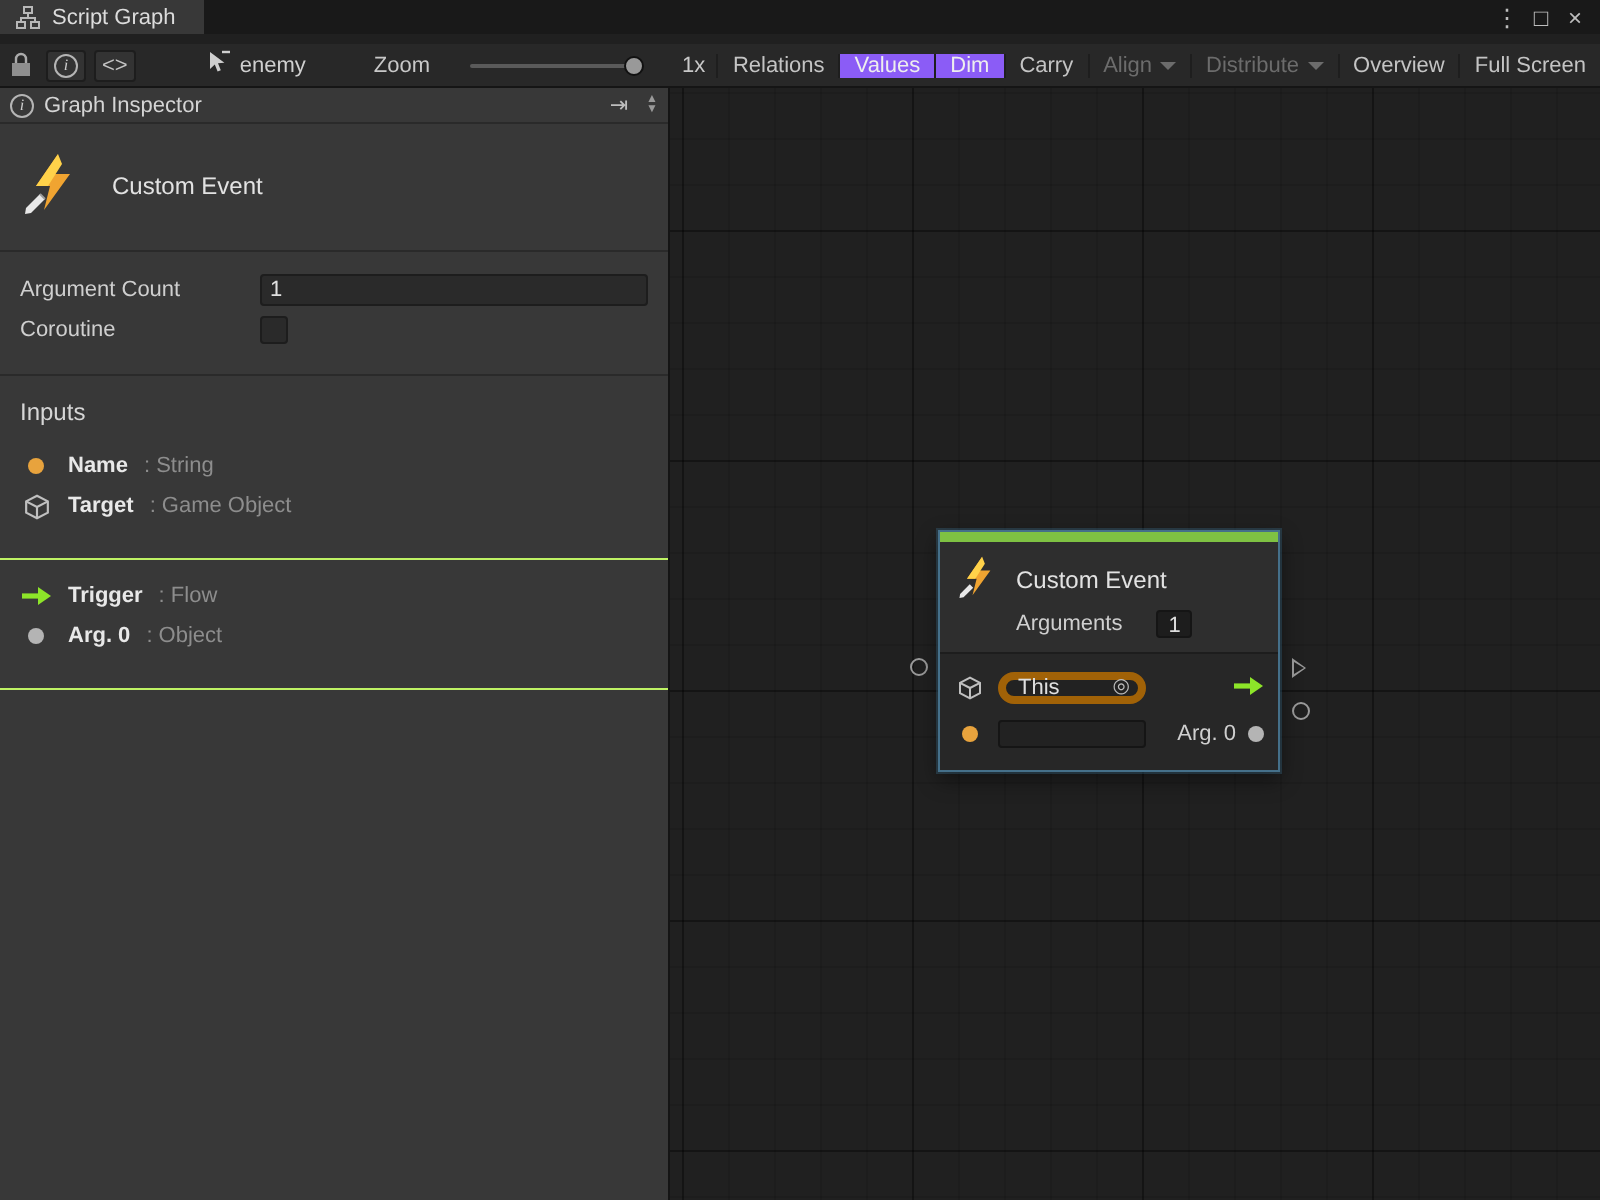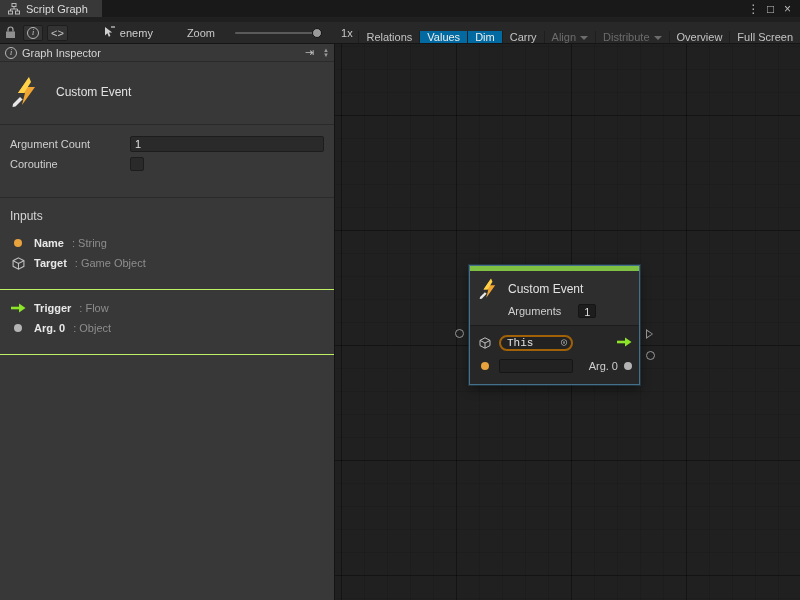--- a/index.html
+++ b/index.html
@@ -20,35 +20,35 @@
 
   
   #toolbar { position:absolute; top:22px; left:0; right:0; height:22px; background:#282828; border-bottom:1px solid #151515; display:flex; align-items:center; }
   .tb-icon { display:flex; align-items:center; justify-content:center; height:100%; padding:0 5px; }
   .tb-box { border:1px solid #1d1d1d; background:#333; border-radius:2px; height:16px; min-width:20px; display:flex; align-items:center; justify-content:center; margin:0 2px; color:#c4c4c4; padding:0 3px; }
   .info-circle { width:12px; height:12px; border-radius:50%; border:1px solid #b5b5b5; color:#cfcfcf; font-size:8px; line-height:10px; text-align:center; font-style:italic; font-family:"Liberation Serif",serif; }
   .graph-name { display:flex; align-items:center; gap:5px; margin-left:34px; color:#cfcfcf; }
   .zoom-group { display:flex; align-items:center; margin-left:34px; gap:20px; }
   .zoom-track { position:relative; width:86px; height:2px; background:#5a5a5a; border-radius:1px; }
   .zoom-knob { position:absolute; right:-1px; top:-4px; width:10px; height:10px; border-radius:50%; background:#999; border:1px solid #111; }
-  .tb-right { margin-left:auto; display:flex; height:100%; align-items:flex-end; }
+  .tb-right { margin-left:auto; display:flex; height:100%; align-items:center; }
   .tb-btn { display:flex; align-items:center; gap:4px; padding:0 7px; border-left:1px solid #1e1e1e; color:#c4c4c4; white-space:nowrap; cursor:default; }
-  .tb-btn.active { background:#0369a1; color:#eeeeee; }
+  .tb-btn.active { background:#8b5cf6; color:#eeeeee; }
   .tb-btn.disabled { color:#6c6c6c; }
   .caret { width:0; height:0; border-left:4px solid transparent; border-right:4px solid transparent; border-top:4px solid currentColor; margin-top:1px; }
 
   
   #inspector { position:absolute; top:44px; left:0; width:335px; bottom:0; background:#383838; border-right:1px solid #141414; overflow:hidden; }
   .insp-header { height:18px; display:flex; align-items:center; gap:5px; padding:0 5px; border-bottom:1px solid #2a2a2a; color:#d4d4d4; }
   .insp-header .spacer { flex:1; }
   .dock-glyph { color:#bdbdbd; font-size:11px; }
   .stepper { display:flex; flex-direction:column; line-height:5px; font-size:6px; color:#9a9a9a; margin-left:4px; }
   .insp-unit { display:flex; align-items:center; gap:14px; padding:13px 10px 15px 10px; border-bottom:1px solid #2a2a2a; }
   .insp-unit-title { font-size:12px; color:#e2e2e2; }
-  .insp-fields { padding:9px 10px 23px 10px; border-bottom:1px solid #2a2a2a; }
+  .insp-fields { padding:9px 10px 12px 10px; border-bottom:1px solid #2a2a2a; }
   .field-row { display:flex; align-items:center; height:20px; }
   .field-label { width:120px; color:#cfcfcf; }
   .field-input { flex:1; height:16px; background:#2a2a2a; border:1px solid #1d1d1d; border-radius:2px; color:#e0e0e0; padding:0 4px; font:inherit; font-size:11px; outline:none; }
   .checkbox { width:14px; height:14px; background:#2a2a2a; border:1px solid #1d1d1d; border-radius:2px; }
   .insp-section { padding:8px 10px 16px 10px; border-bottom:1px solid #bef264; }
   .section-title { font-size:12px; color:#d6d6d6; margin:3px 0 10px 0; }
   .io-row { display:flex; align-items:center; gap:8px; height:20px; }
   .io-icon { width:16px; display:flex; align-items:center; justify-content:center; }
   .io-name { font-weight:bold; color:#e8e8e8; }
   .io-type { color:#8d8d8d; }
@@ -73,21 +73,21 @@
   .node-accent { height:5px; background:#7fc243; }
   .node-header { padding:6px 8px 7px 8px; background:#2e2e2e; }
   .node-header-row1 { display:flex; align-items:center; gap:8px; }
   .node-title { font-size:12px; color:#e2e2e2; }
   .node-header-row2 { display:flex; align-items:center; gap:17px; padding-left:30px; margin-top:3px; color:#cfcfcf; }
   .chip { background:#1d1d1d; border:1px solid #151515; border-radius:2px; padding:0 5px; min-width:8px; text-align:center; color:#dddddd; height:14px; line-height:14px; }
   .node-body { background:#272727; border-top:1px solid #1d1d1d; padding:7px 7px 8px 7px; }
   .port-row { display:flex; align-items:center; gap:6px; height:20px; }
   .port-row + .port-row { margin-top:3px; }
   .flexspacer { flex:1; }
-  .mini-select { display:flex; align-items:center; justify-content:space-between; width:74px; height:16px; background:#222222; border:2px solid #a16207; border-radius:8px; padding:0 4px 0 6px; color:#e0e0e0;font-family:Liberation Mono, monospace; }
+  .mini-select { display:flex; align-items:center; justify-content:space-between; width:74px; height:16px; background:#222222; border:4px solid #a16207; border-radius:8px; padding:0 4px 0 6px; color:#e0e0e0; }
   .target-glyph { color:#bdbdbd; font-size:10px; line-height:10px; }
   .mini-input { width:74px; height:14px; background:#222222; border:1px solid #151515; border-radius:2px; color:#e0e0e0; font:inherit; padding:0 4px; outline:none; }
   .arg-label { color:#cfcfcf; }
 
   
   .port-circle { position:absolute; width:9px; height:9px; border-radius:50%; border:1px solid #9a9a9a; background:transparent; }
   .port-triangle { position:absolute; width:0; height:0; border-top:5px solid transparent; border-bottom:5px solid transparent; border-left:7px solid #9a9a9a; }
   .port-triangle::after { content:""; position:absolute; left:-6px; top:-3.5px; width:0; height:0; border-top:3.5px solid transparent; border-bottom:3.5px solid transparent; border-left:5px solid #202020; }
 </style>
 </head>

